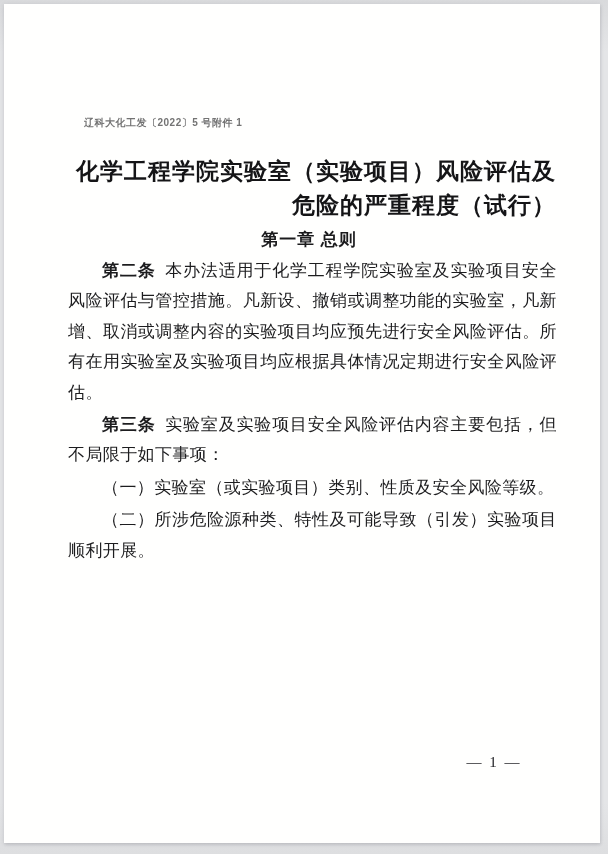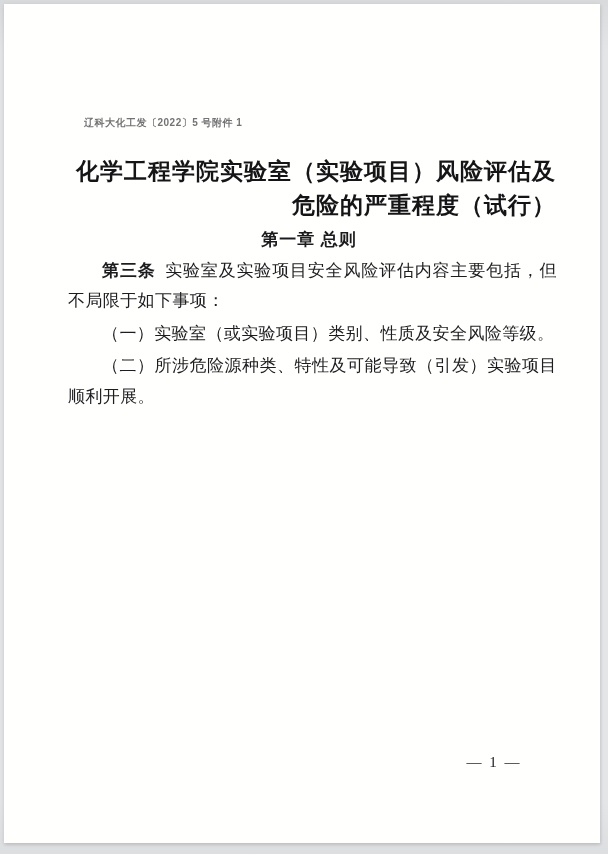--- a/index.html
+++ b/index.html
@@ -106,20 +106,21 @@
     <div class="doc-number">辽科大化工发〔2022〕5 号附件 1</div>
 
     <h1 class="title">
       <span class="title-line">化学工程学院实验室（实验项目）风险评估及</span>
       <span class="title-line">危险的严重程度（试行）</span>
     </h1>
 
     <h2 class="chapter">第一章 总则</h2>
 
     <div class="body-block">
+        <p class="para"><b class="clause-label">第二条</b>本办法适用于化学工程学院实验室及实验项目安全风险评估与管控措施。凡新设、撤销或调整功能的实验室，凡新增、取消或调整内容的实验项目均应预先进行安全风险评估。所有在用实验室及实验项目均应根据具体情况定期进行安全风险评估。</p>
         <p class="para"><b class="clause-label">第三条</b>实验室及实验项目安全风险评估内容主要包括，但不局限于如下事项：</p>
         <p class="para">（一）实验室（或实验项目）类别、性质及安全风险等级。</p>
         <p class="para">（二）所涉危险源种类、特性及可能导致（引发）实验项目顺利开展。</p>
       </div>
 
     <div class="page-number">— 1 —</div>
 
   </div>
 </div>
 

